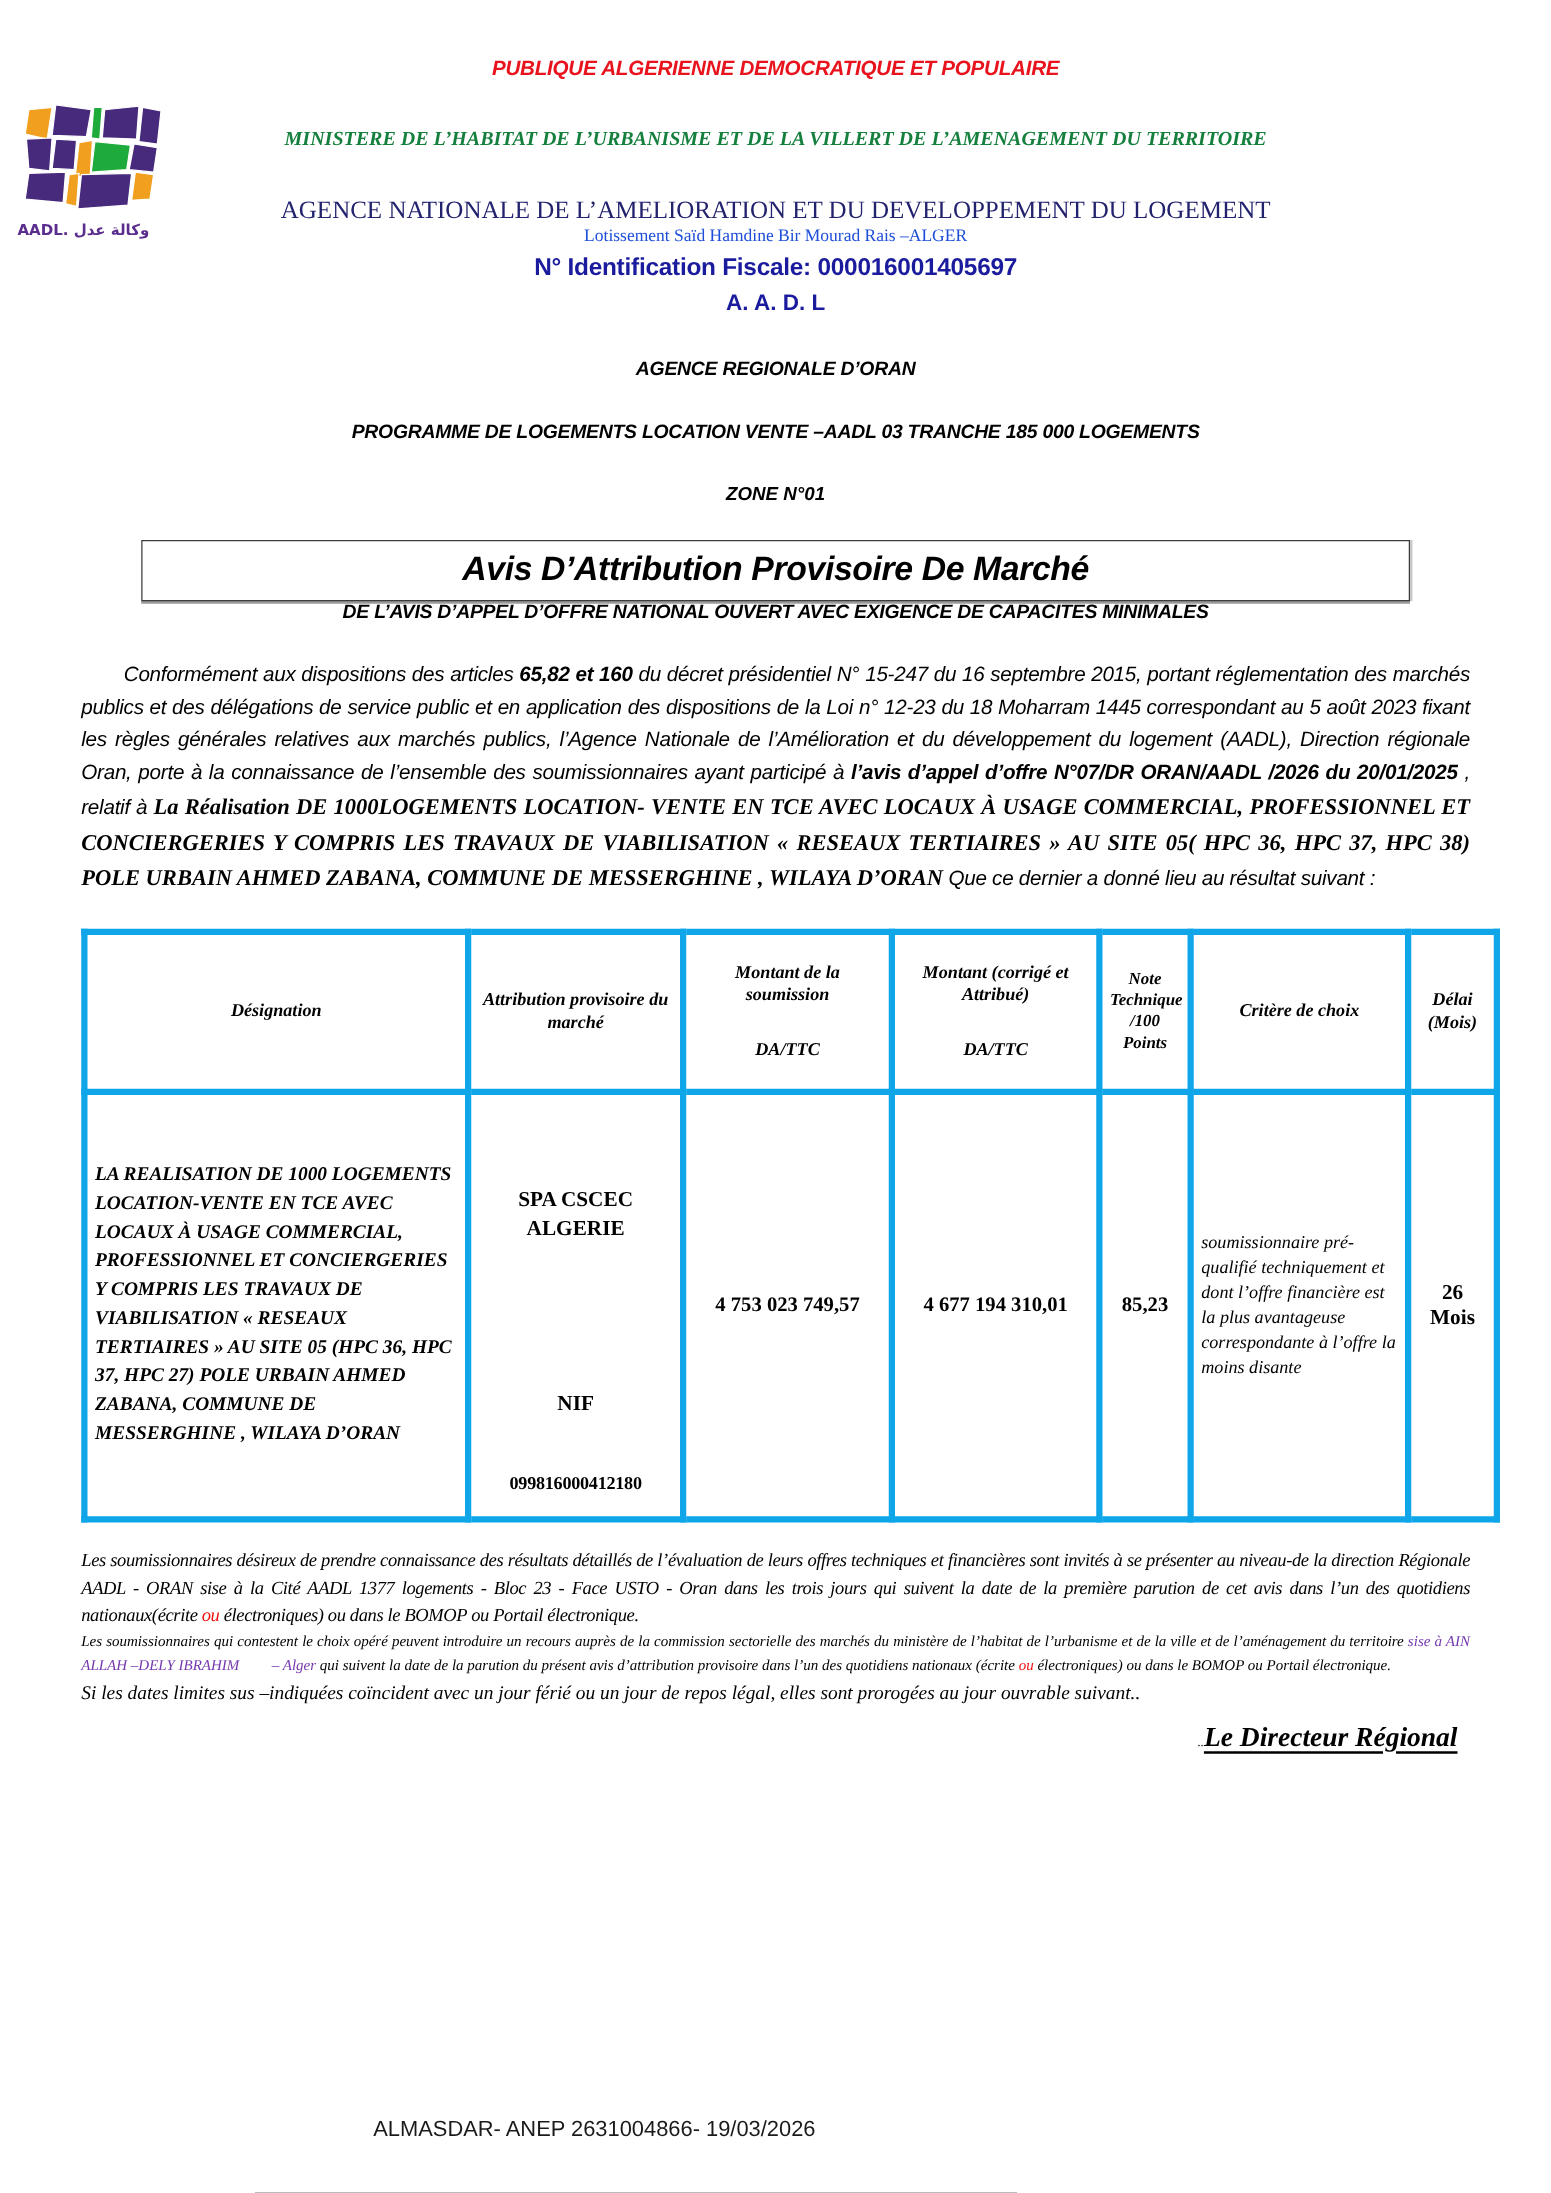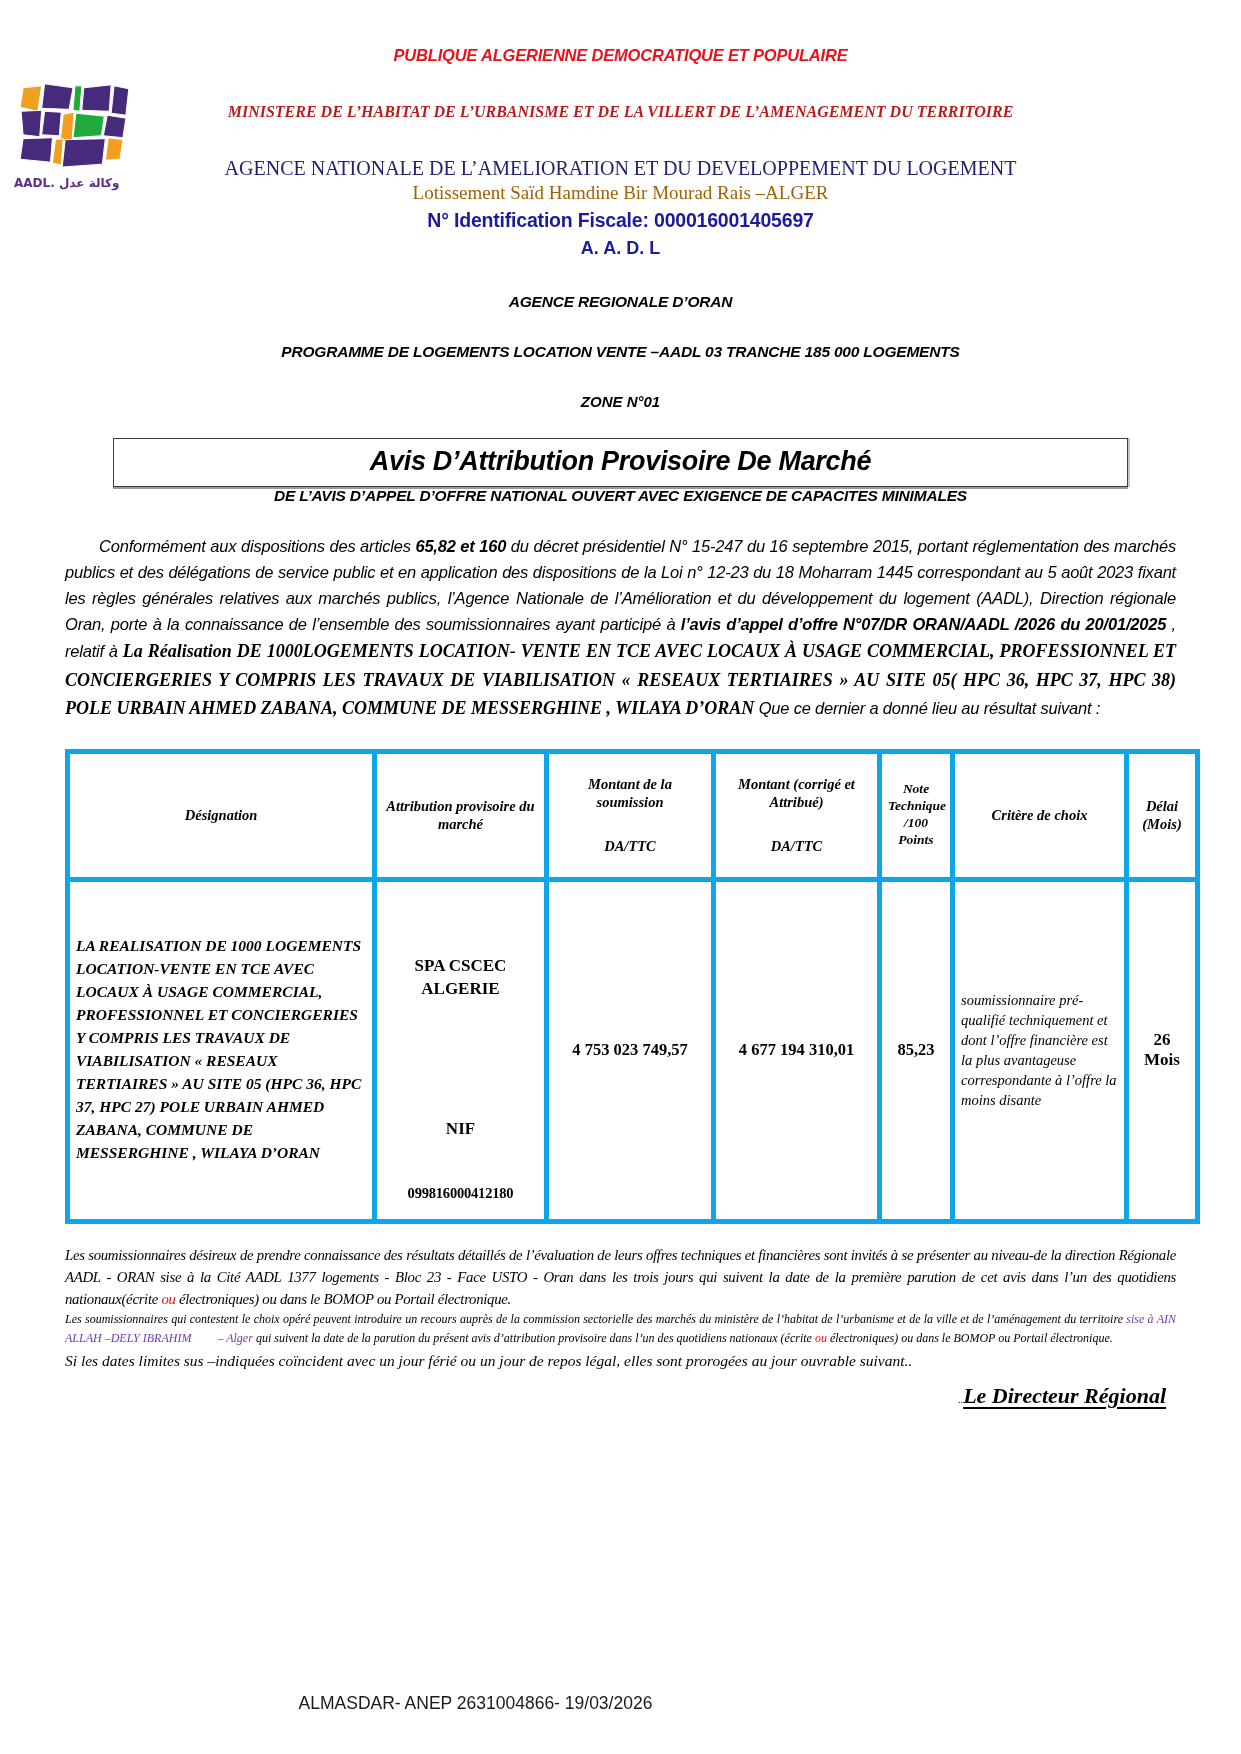--- a/index.html
+++ b/index.html
@@ -12,23 +12,23 @@
     font-family:"Liberation Sans",sans-serif;
     color:#000;
     box-sizing:border-box;
     padding:42px 65px 0 65px;
   }
   
   .logo-wrap{position:absolute;left:14px;top:78px;width:126px;}
   .logo-caption{font-size:12px;color:#5b2d8e;font-weight:bold;margin-top:2px;font-family:"DejaVu Sans",sans-serif;}
   .hdr{ text-align:center; }
   .hdr-line1{color:#e8131d;font-weight:bold;font-style:italic;font-size:16.5px;letter-spacing:-0.2px;margin-top:4px;}
-  .hdr-line2{color:#b91c1c;font-weight:bold;font-style:italic;font-family:"Liberation Serif",serif;font-size:16px;margin-top:38px;text-align:center;}
+  .hdr-line2{color:#15803d;font-weight:bold;font-style:italic;font-family:"Liberation Serif",serif;font-size:16px;margin-top:38px;text-align:center;}
   .hdr-line3{color:#22226e;font-family:"Liberation Serif",serif;font-size:20px;margin-top:36px;}
-  .hdr-line4{color:#a16207;font-family:"Liberation Serif",serif;font-size:19px;margin-top:2px;}
+  .hdr-line4{color:#1d4ed8;font-family:"Liberation Serif",serif;font-size:14px;margin-top:2px;}
   .hdr-nif{color:#1b1b9e;font-weight:bold;font-size:19.5px;letter-spacing:-0.2px;margin-top:5px;}
   .hdr-aadl{color:#1b1b9e;font-weight:bold;font-size:18px;margin-top:6px;}
   .hdr-regional{font-weight:bold;font-style:italic;font-size:15.5px;letter-spacing:-0.2px;margin-top:34px;}
   .hdr-programme{font-weight:bold;font-style:italic;font-size:15.5px;letter-spacing:-0.2px;margin-top:32px;}
   .hdr-zone{font-weight:bold;font-style:italic;font-size:15px;margin-top:32px;}
   
   .title-box{
     margin:28px 48px 0 48px;
     border:1px solid #3c3c3c;
     box-shadow:0 2px 0 #9a9a9a, 2px 0 0 #c9c9c9;

